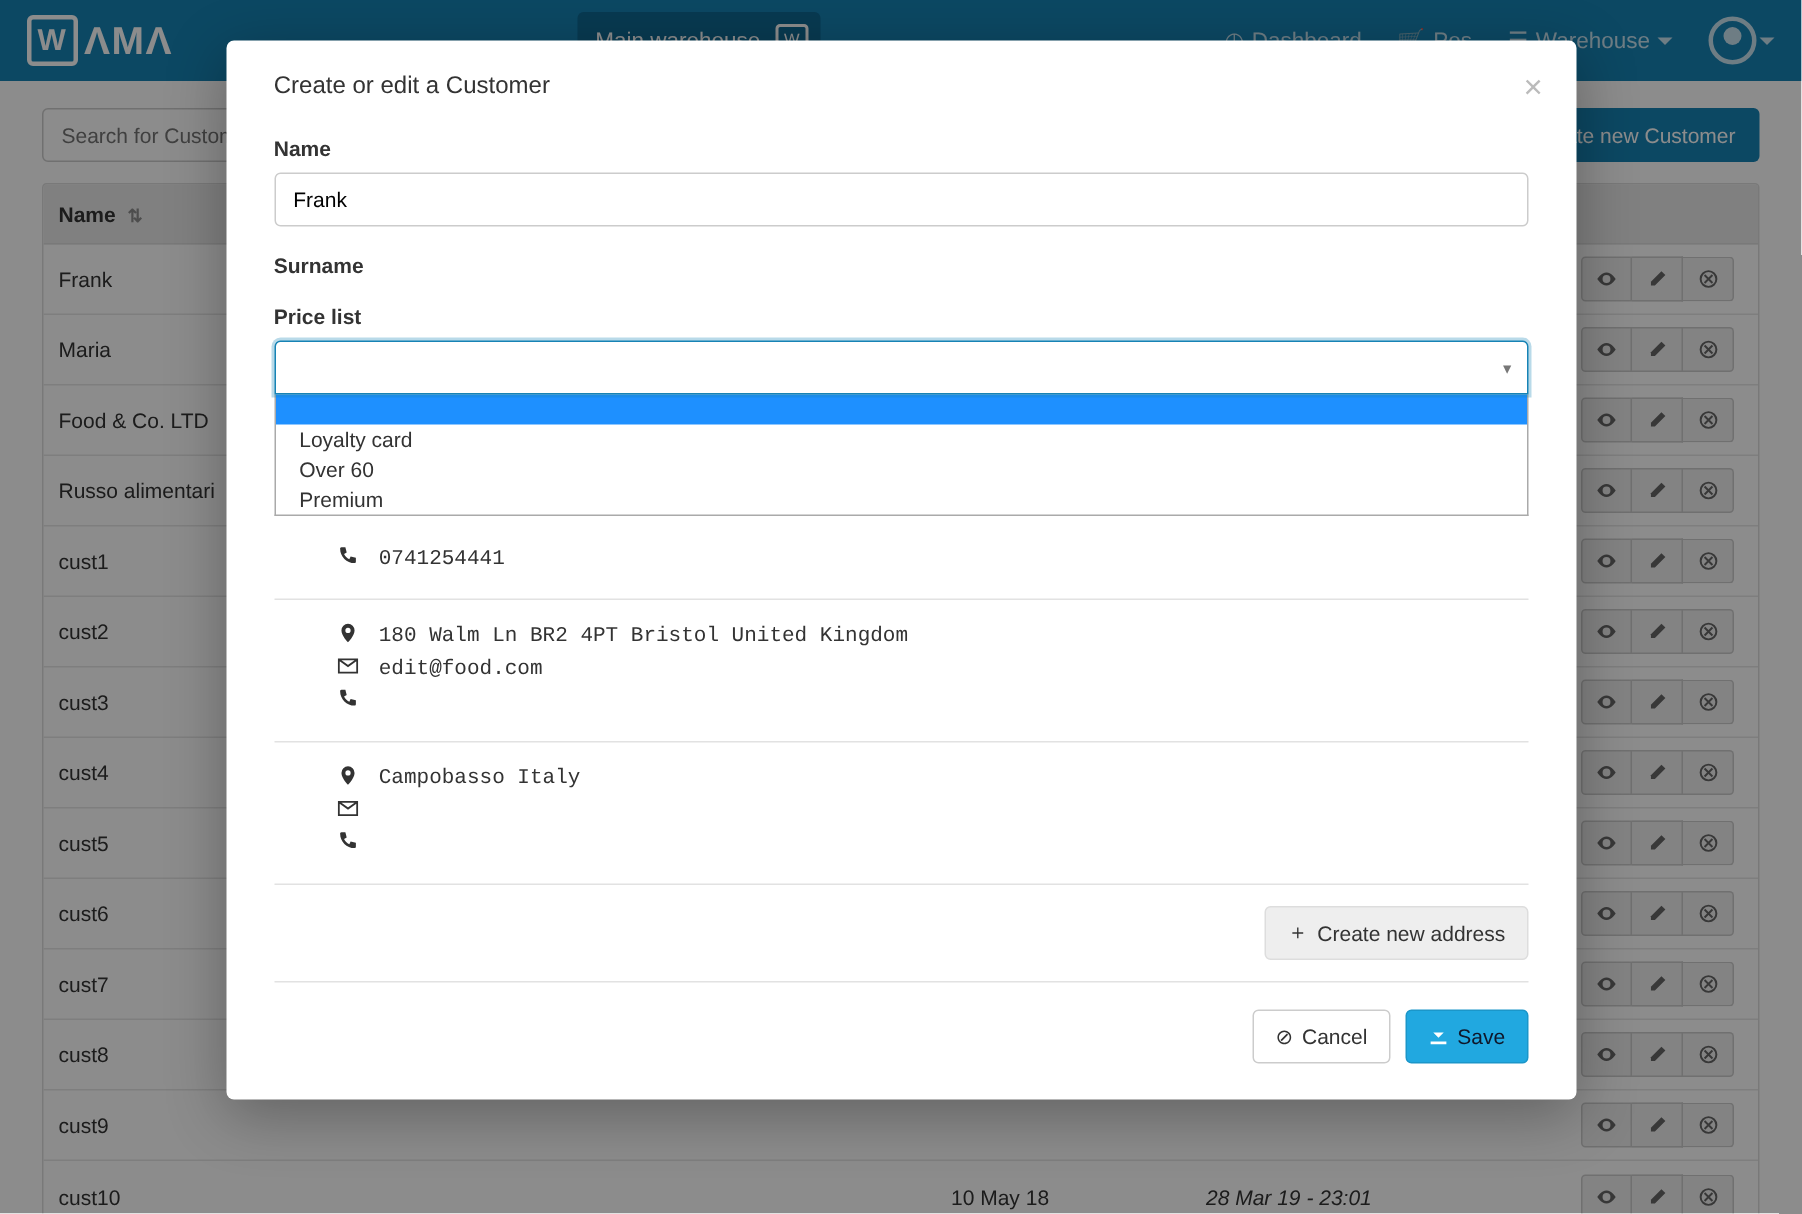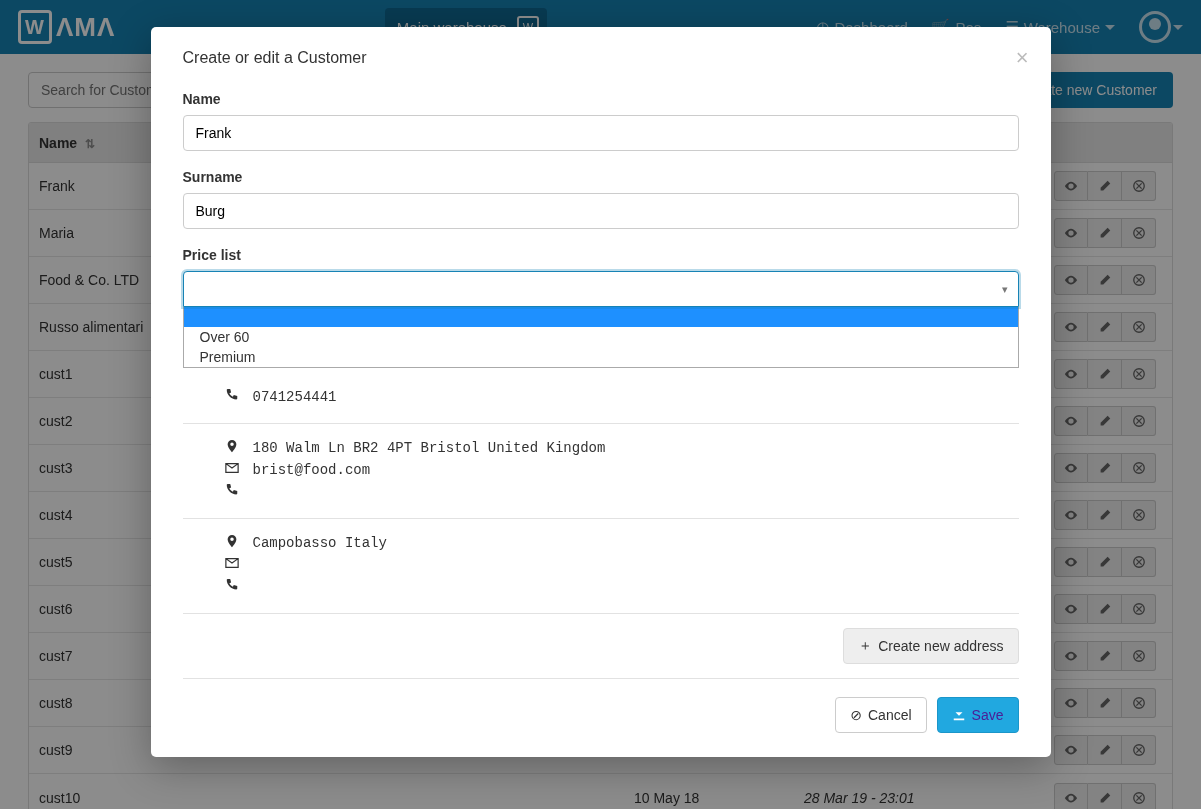--- a/index.html
+++ b/index.html
@@ -56,21 +56,21 @@
 .dropdown-item { padding: 4px 16px; font-size: 14px; height: 20px; display: flex; align-items: center; cursor: pointer; color: #333; }
 .dropdown-item.highlighted { background: #1e90ff; color: #fff; }
 
 
 .contact-block { border-bottom: 1px solid #e2e2e2; padding: 14px 42px; font-family: Liberation Mono, monospace; }
 .contact-line { display: flex; align-items: center; gap: 14px; min-height: 20px; margin-bottom: 2px; }
 .cicon { width: 14px; text-align: center; color: #333; }
 .btn { height: 36px; padding: 0 14px; border-radius: 4px; font-size: 14px; display: inline-flex; align-items: center; gap: 6px; cursor: pointer; }
 .btn-default { background: #fff; border: 1px solid #ccc; color: #333; }
 .btn-grey { background: #eee; border: 1px solid #ddd; color: #333; }
-.btn-primary { background: #21a8e0; border: 1px solid #1b96c9; color: #4c1d95; }
+.btn-primary { background: #21a8e0; border: 1px solid #1b96c9; color: #0f172a; }
 .footer-actions { display: flex; justify-content: flex-end; gap: 10px; padding-top: 18px; border-top: 1px solid #e2e2e2; margin-top: 0; }
 .addr-actions { display: flex; justify-content: flex-end; padding: 14px 0; }
 
 svg { width: 14px; height: 14px; }
 </style>
 </head>
 <body>
 
 <div class="navbar">
   <div class="logo">
@@ -483,29 +483,29 @@
     <div class="modal-title">Create or edit a Customer</div>
     <div class="close-x">×</div>
 
     <div class="form-group">
       <label>Name</label>
       <input class="form-control" value="Frank" style="">
     </div>
 
     <div class="form-group">
       <label>Surname</label>
-      <input class="form-control" value="Burg" style="">
     </div>
 
     <div class="form-group" style="margin-bottom:11px">
       <label>Price list</label>
       <div class="select-wrap">
         <div class="select-box"></div>
         <div class="dropdown-list" id="pricelist-dd">
             <div class="dropdown-item highlighted">&nbsp;</div>
+            <div class="dropdown-item">Loyalty card</div>
             <div class="dropdown-item">Over 60</div>
             <div class="dropdown-item">Premium</div>
           </div>
       </div>
     </div>
 
     <div class="contact-block" style="border-top:none; padding-top:8px">
       <div class="contact-line">
         <span class="cicon">
           <svg viewBox="0 0 16 16" fill="currentColor">
@@ -521,21 +521,21 @@
     <div class="contact-line">
             <span class="cicon"><svg viewBox="0 0 16 16" fill="currentColor">
                 <path d="M8 1a5 5 0 00-5 5c0 4 5 9 5 9s5-5 5-9a5 5 0 00-5-5zm0 7a2 2 0 110-4 2 2 0 010 4z"></path>
               </svg></span>
             <span>180 Walm Ln BR2 4PT Bristol United Kingdom</span>
           </div>
     <div class="contact-line">
             <span class="cicon"><svg viewBox="0 0 16 16" fill="currentColor">
                 <path d="M1 3h14v10H1zM1 3l7 5 7-5" fill="none" stroke="currentColor" stroke-width="1.4"></path>
               </svg></span>
-            <span>brist@food.com</span>
+            <span>edit@food.com</span>
           </div>
     <div class="contact-line">
             <span class="cicon"><svg viewBox="0 0 16 16" fill="currentColor">
                 <path d="M3 1l3 0 1 4-2 1c1 2 2 3 4 4l1-2 4 1 0 3c0 1-1 1-1 1-6 0-11-5-11-11 0 0 0-1 1-1z"></path>
               </svg></span>
             <span></span>
           </div>
         </div>
         <div class="contact-block">
     <div class="contact-line">

